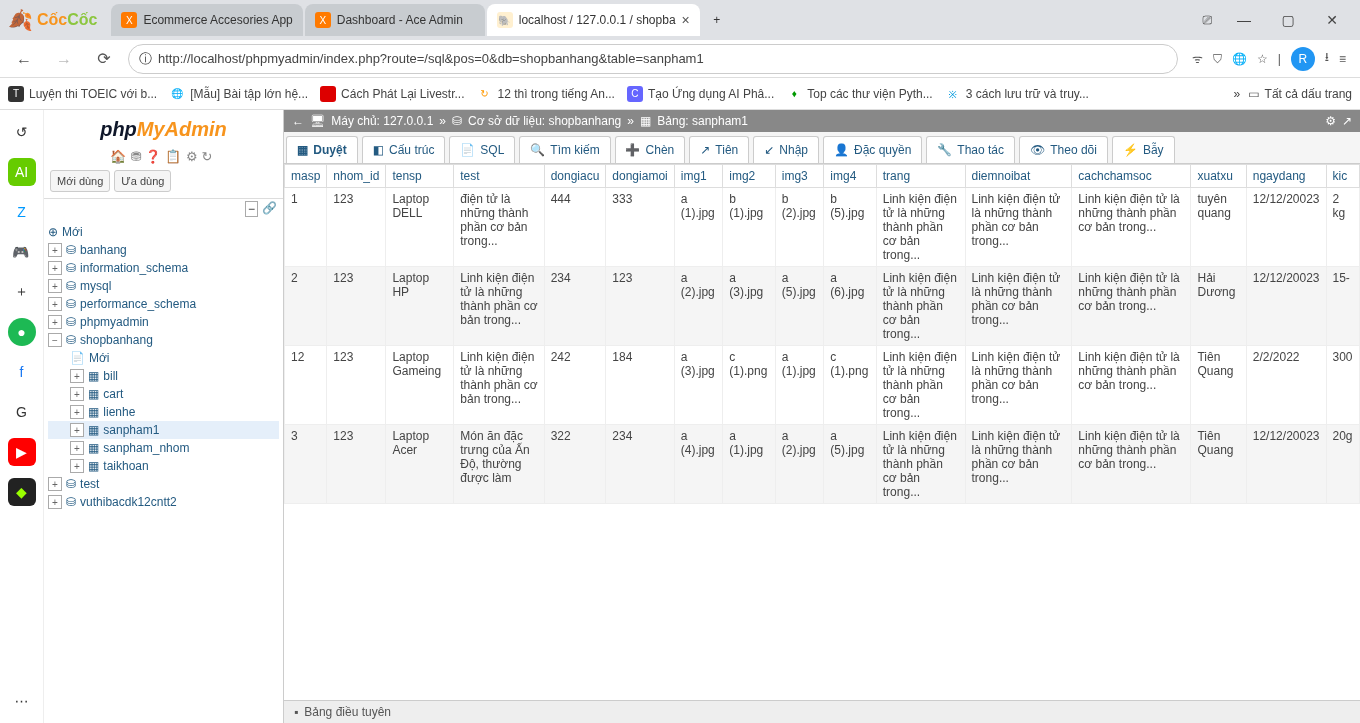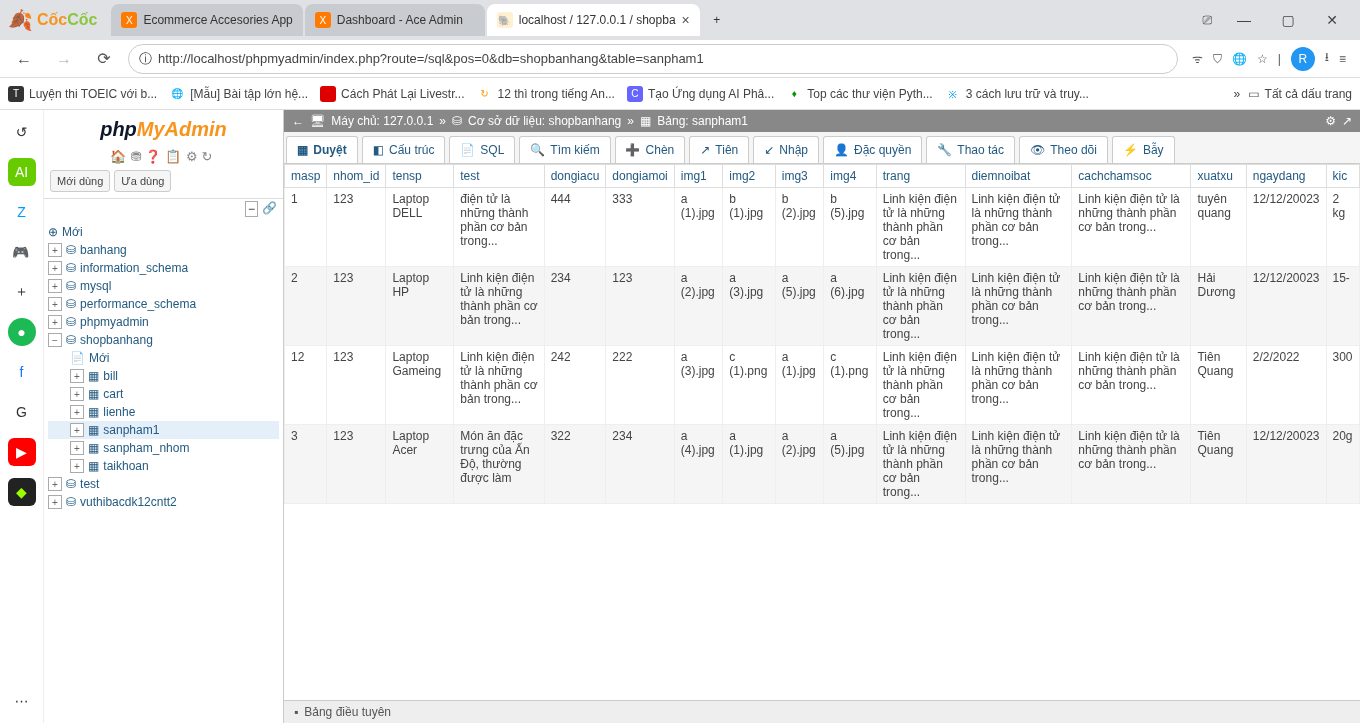--- a/index.html
+++ b/index.html
@@ -380,21 +380,21 @@
               <td>Hải Dương</td>
               <td>12/12/20023</td>
               <td>15-</td>
             </tr>
             <tr class="odd">
               <td>12</td>
               <td>123</td>
               <td>Laptop Gameing</td>
               <td>Linh kiện điện tử là những thành phần cơ bản trong...</td>
               <td>242</td>
-              <td>222</td>
+              <td>184</td>
               <td>a (3).jpg</td>
               <td>c (1).png</td>
               <td>a (1).jpg</td>
               <td>c (1).png</td>
               <td>Linh kiện điện tử là những thành phần cơ bản trong...</td>
               <td>Linh kiện điện tử là những thành phần cơ bản trong...</td>
               <td>Linh kiện điện tử là những thành phần cơ bản trong...</td>
               <td>Tiên Quang</td>
               <td>2/2/2022</td>
               <td>300</td>

